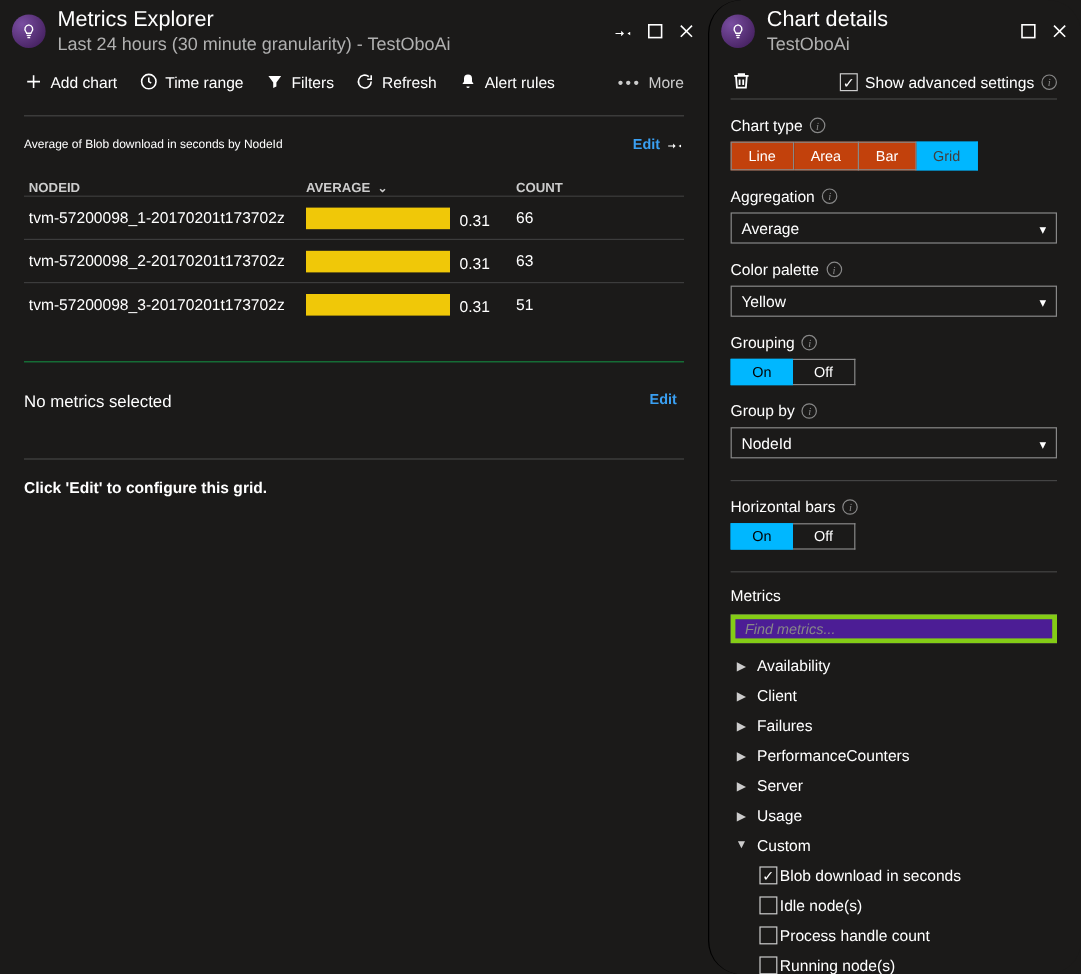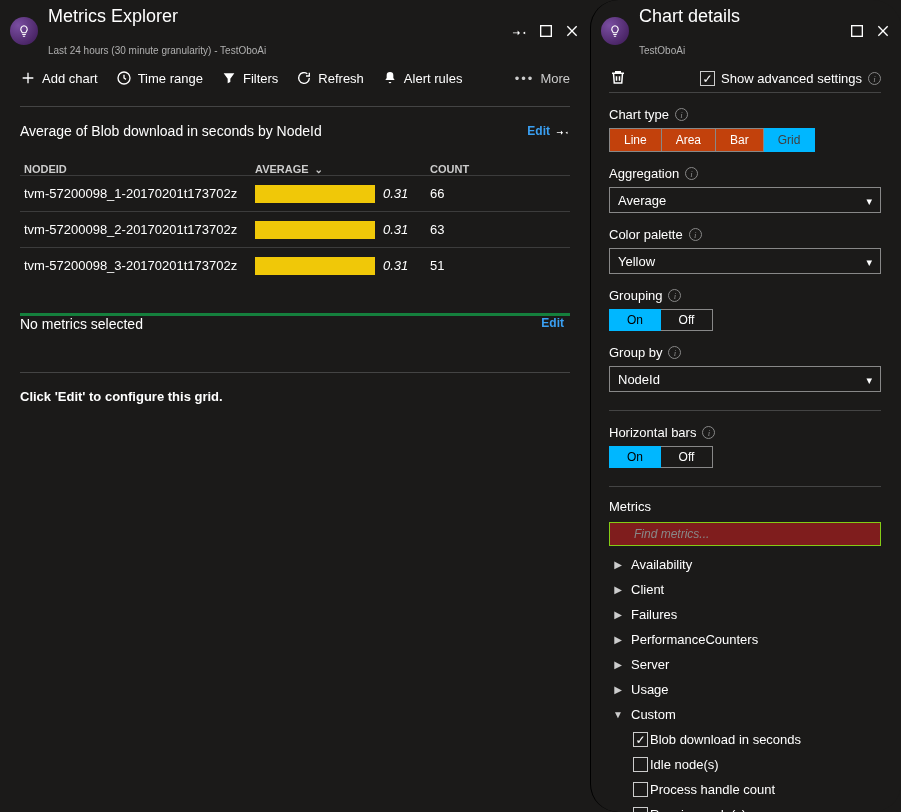--- a/index.html
+++ b/index.html
@@ -4,53 +4,53 @@
 <style>
   * { box-sizing: border-box; margin: 0; padding: 0; font-family: "Segoe UI", Arial, sans-serif; }
   body { background: #1b1a19; color: #fff; width: 901px; height: 812px; overflow: hidden; font-size: 13px; }
   .root { display: flex; height: 100%; }
 
   
   .left { width: 590px; background: #1b1a19; display: flex; flex-direction: column; }
   .panel-header { display: flex; align-items: center; padding: 6px 10px 4px 10px; }
   .title-block { flex: 1; }
   .panel-title { font-size: 18px; font-weight: 300; margin-left: 4px;}
-  .panel-sub { font-size: 10px; color: #b0b0b0; margin-left: 4px; margin-top: 18px; }
+  .panel-sub { font-size: 15px; color: #b0b0b0; margin-left: 4px; margin-top: 2px; }
   .header-icons { display: flex; gap: 10px; align-items: center; }
   .hicon { width: 16px; height: 16px; display: inline-flex; align-items:center; justify-content:center; cursor:pointer; }
   .logo-badge { width: 28px; height: 28px; border-radius: 50%; background: radial-gradient(circle at 30% 30%, #7a4ea1, #3a1752); display:flex; align-items:center; justify-content:center; margin-right:6px; flex-shrink:0;}
   .logo-badge svg { width:14px; height:14px; }
 
   .toolbar { display: flex; align-items: center; gap: 18px; padding: 10px 20px 14px 20px; border-bottom: none; }
   .tool { display: flex; align-items: center; gap: 6px; font-size: 13px; cursor: pointer; }
   .tool svg { width: 16px; height: 16px; }
   .tool.more { margin-left: auto; color: #ccc; }
   .dots { letter-spacing: 2px; }
 
   .chart-card { margin: 6px 20px 0 20px; border-top: 1px solid #444; padding-top: 16px; }
   .chart-head { display: flex; align-items:center; }
-  .chart-title { font-size: 14px; flex: 1; }
+  .chart-title { font-size: 10px; flex: 1; }
   .edit-link { color: #3aa0f3; font-size: 12px; font-weight:600; cursor:pointer; margin-right:6px; }
   .pin-mini { width:14px; height:14px; cursor:pointer;}
 
   .table-head { display:flex; margin-top: 24px; font-size: 11px; font-weight:600; color:#ccc; }
   .col-node { flex: 0 0 235px; padding-left: 4px; }
   .col-avg { flex: 0 0 175px; display:flex; align-items:center; gap:6px;}
   .col-count { flex: 0 0 80px; }
   .sort-caret { font-size: 10px; }
 
   .trow { display:flex; align-items:center; border-top:1px solid #3c3c3c; height: 36px; font-size: 13px; }
   .trow:first-child { border-top:1px solid #3c3c3c; }
   .trow .node { flex:0 0 235px; padding-left:4px; white-space:nowrap; }
-  .trow .barcell { flex:0 0 175px; display:flex; align-items:center; gap:8px;font-style:italic;}
+  .trow .barcell { flex:0 0 175px; display:flex; align-items:flex-end; gap:8px;}
   .bar { height:18px; background:#f0c808; }
   .val { font-size:13px; }
   .trow .count { flex:0 0 80px; }
 
-  .no-metrics-card { margin: 30px 20px 0 20px; border-top:3px solid #15803d; }
+  .no-metrics-card { margin: 30px 20px 0 20px; border-top:1px solid #15803d; padding-top: 24px;}
   .no-metrics-head { display:flex; }
   .no-metrics-title { flex:1; font-size: 14px; }
   .configure-msg { margin-top: 40px; border-top:1px solid #444; padding-top: 16px; font-size: 13px; font-weight:600;}
 
   
   .right { flex: 1; border-left: 1px solid #000; background:#1b1a19; display:flex; flex-direction:column;border-radius:28px; }
   .right-body { padding: 8px 20px 10px 18px; overflow:auto; }
   .top-row { display:flex; align-items:center; justify-content:space-between; padding-bottom: 3px; border-bottom:1px solid #444;}
   .trash { cursor:pointer; }
   .adv { display:flex; align-items:center; gap:6px; font-size:13px; }
@@ -63,21 +63,21 @@
   .seg button + button { border-left:none; }
   .seg button.active { background:#00b7ff; border-color:#00b7ff; color:#404040; }
   .select { display:flex; align-items:center; justify-content:space-between; border:1px solid #888; height:26px; padding:0 8px; font-size:13px; cursor:pointer; }
   .caret-down::after { content:"▾"; font-size:11px; }
   .toggle { display:flex; }
   .toggle button { height:22px; width:52px; font-size:12px; border:1px solid #888; background:#1b1a19; color:#fff; cursor:pointer;}
   .toggle button + button { border-left:none; }
   .toggle button.active { background:#00b7ff; border-color:#00b7ff; color:#000; }
   .hr { border-top:1px solid #444; margin-top:18px; }
   .metrics-search { margin-top:8px; }
-  .metrics-search input { width:100%; background:#7f1d1d; border:1px solid #84cc16; color:#fff; height:24px; padding:0 24px; font-size:12px; font-style:italic; }
+  .metrics-search input { width:100%; background:#4c1d95; border:4px solid #84cc16; color:#fff; height:24px; padding:0 8px; font-size:12px; font-style:italic; }
   .metrics-search input::placeholder{ color:#888; }
   .tree { margin-top:6px; }
   .tree-item { display:flex; align-items:center; gap:8px; padding:5px 4px; font-size:13px; cursor:pointer;}
   .tree-caret { width:10px; text-align:center; font-size:10px; color:#ccc; }
   .tree-children { padding-left: 24px; }
   .metric-row { display:flex; align-items:center; gap:2px; padding:5px 0; font-size:13px;}
 </style>
 </head>
 <body>
 

